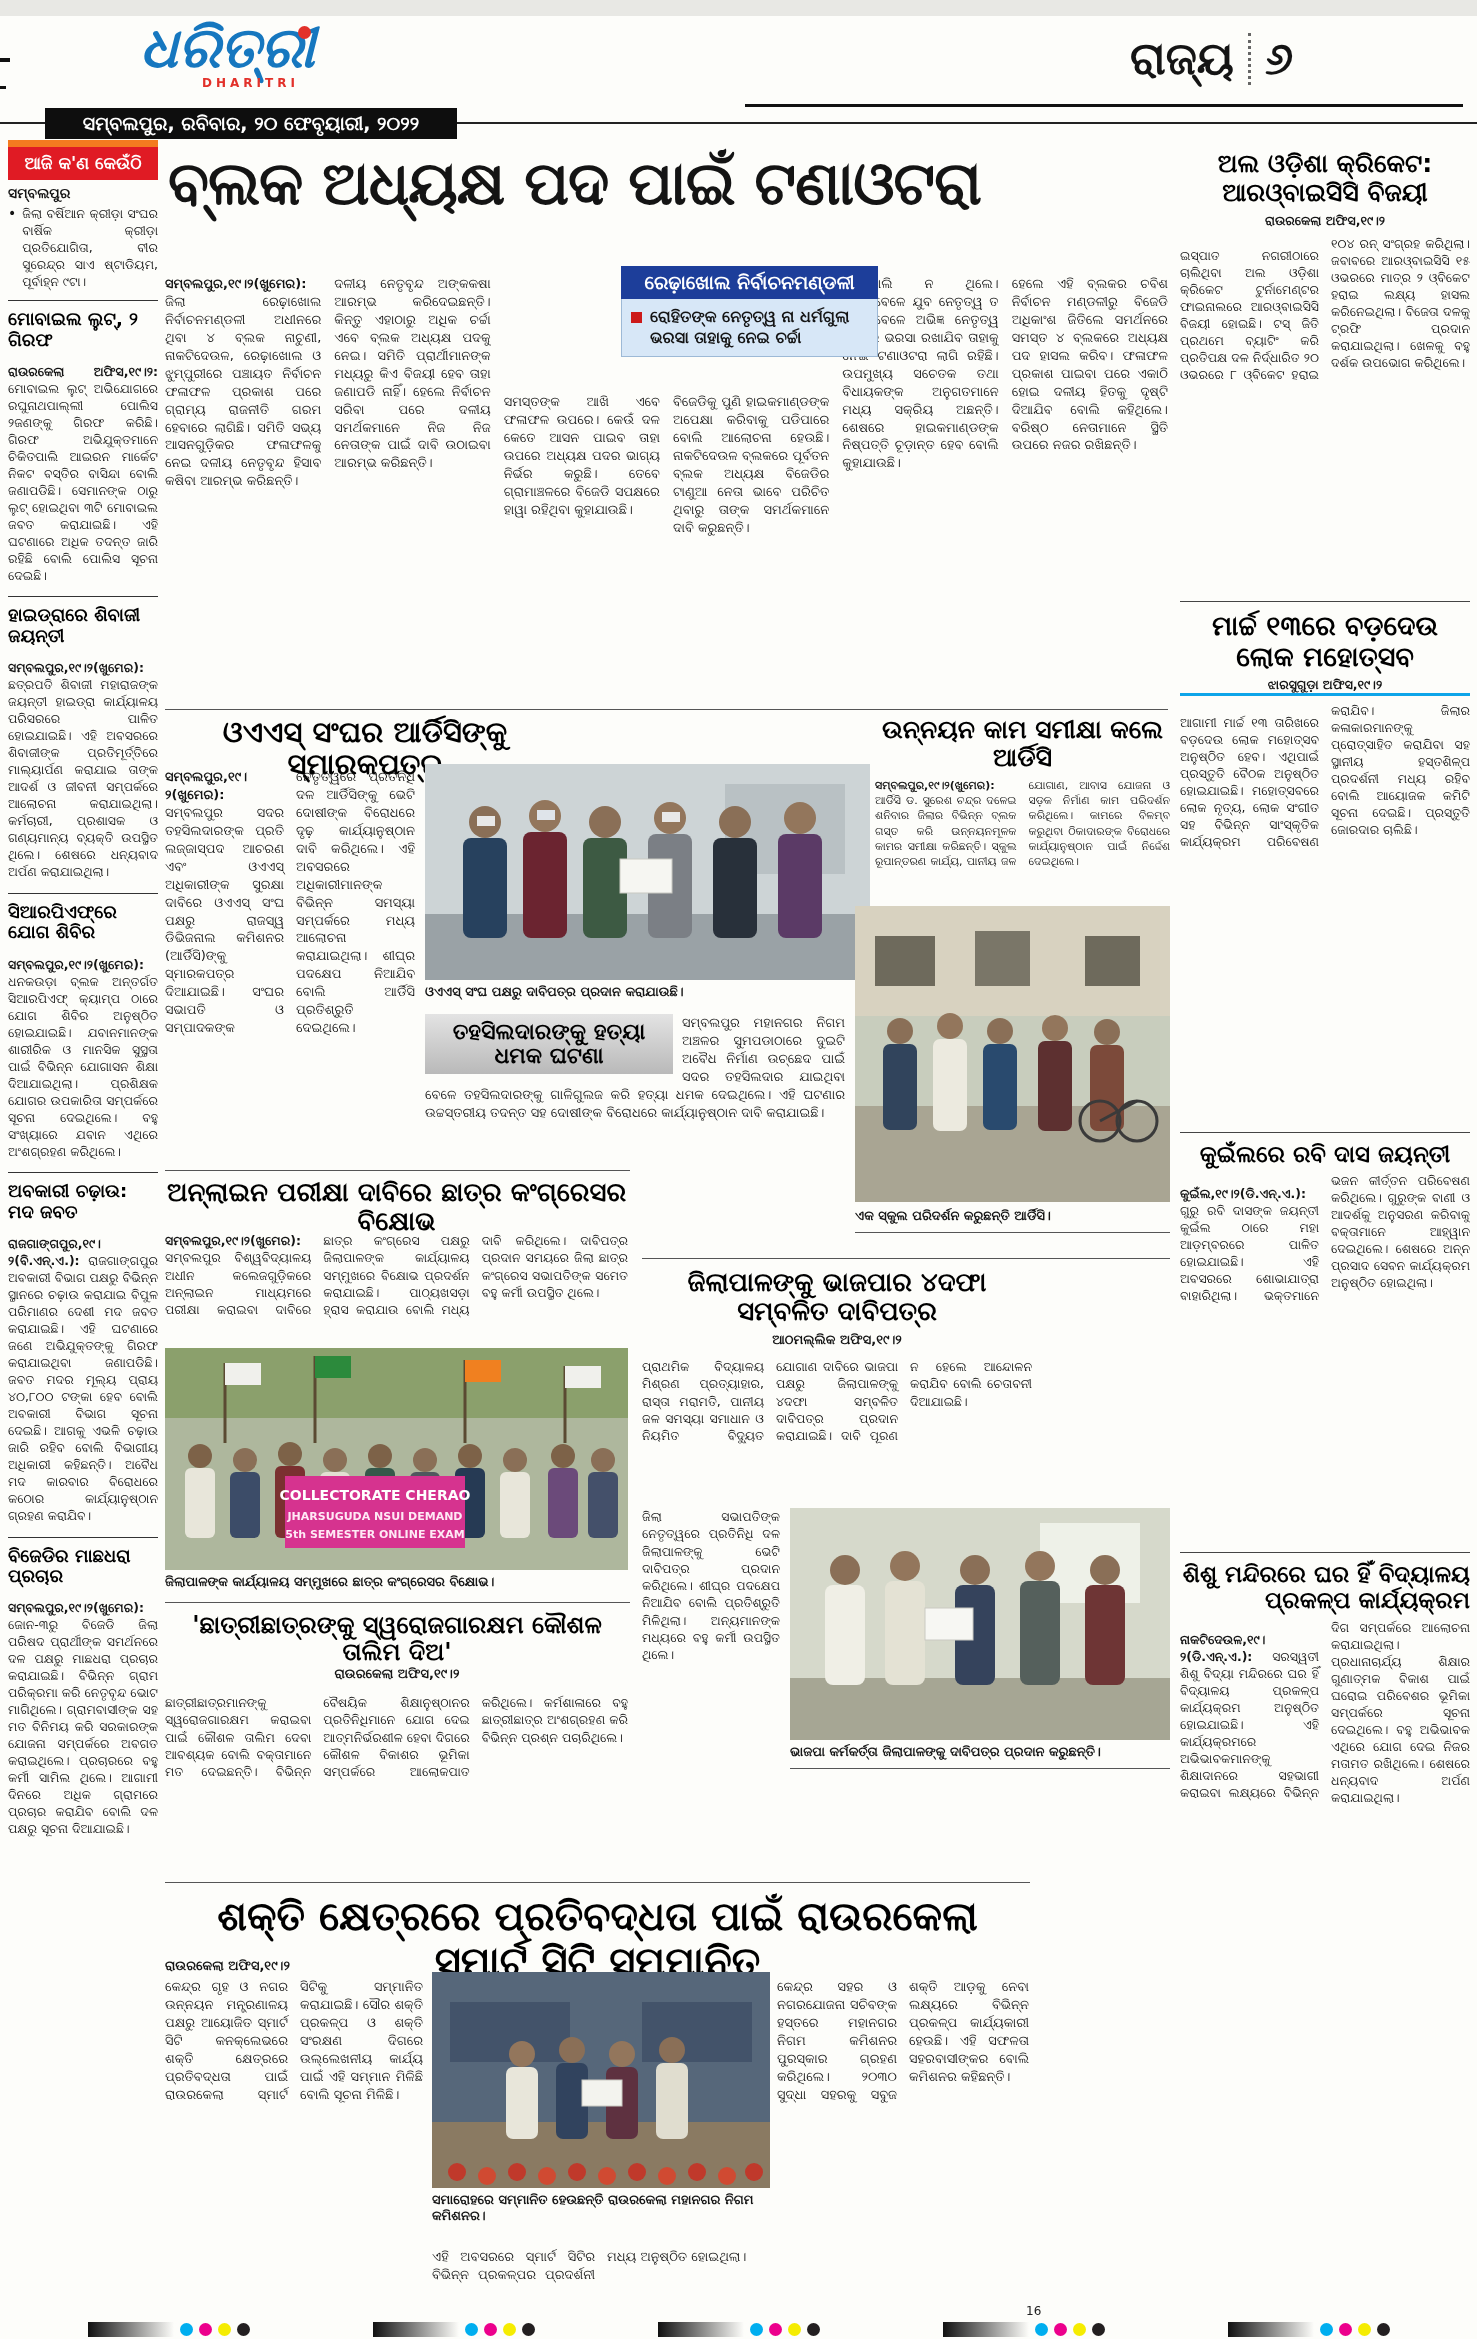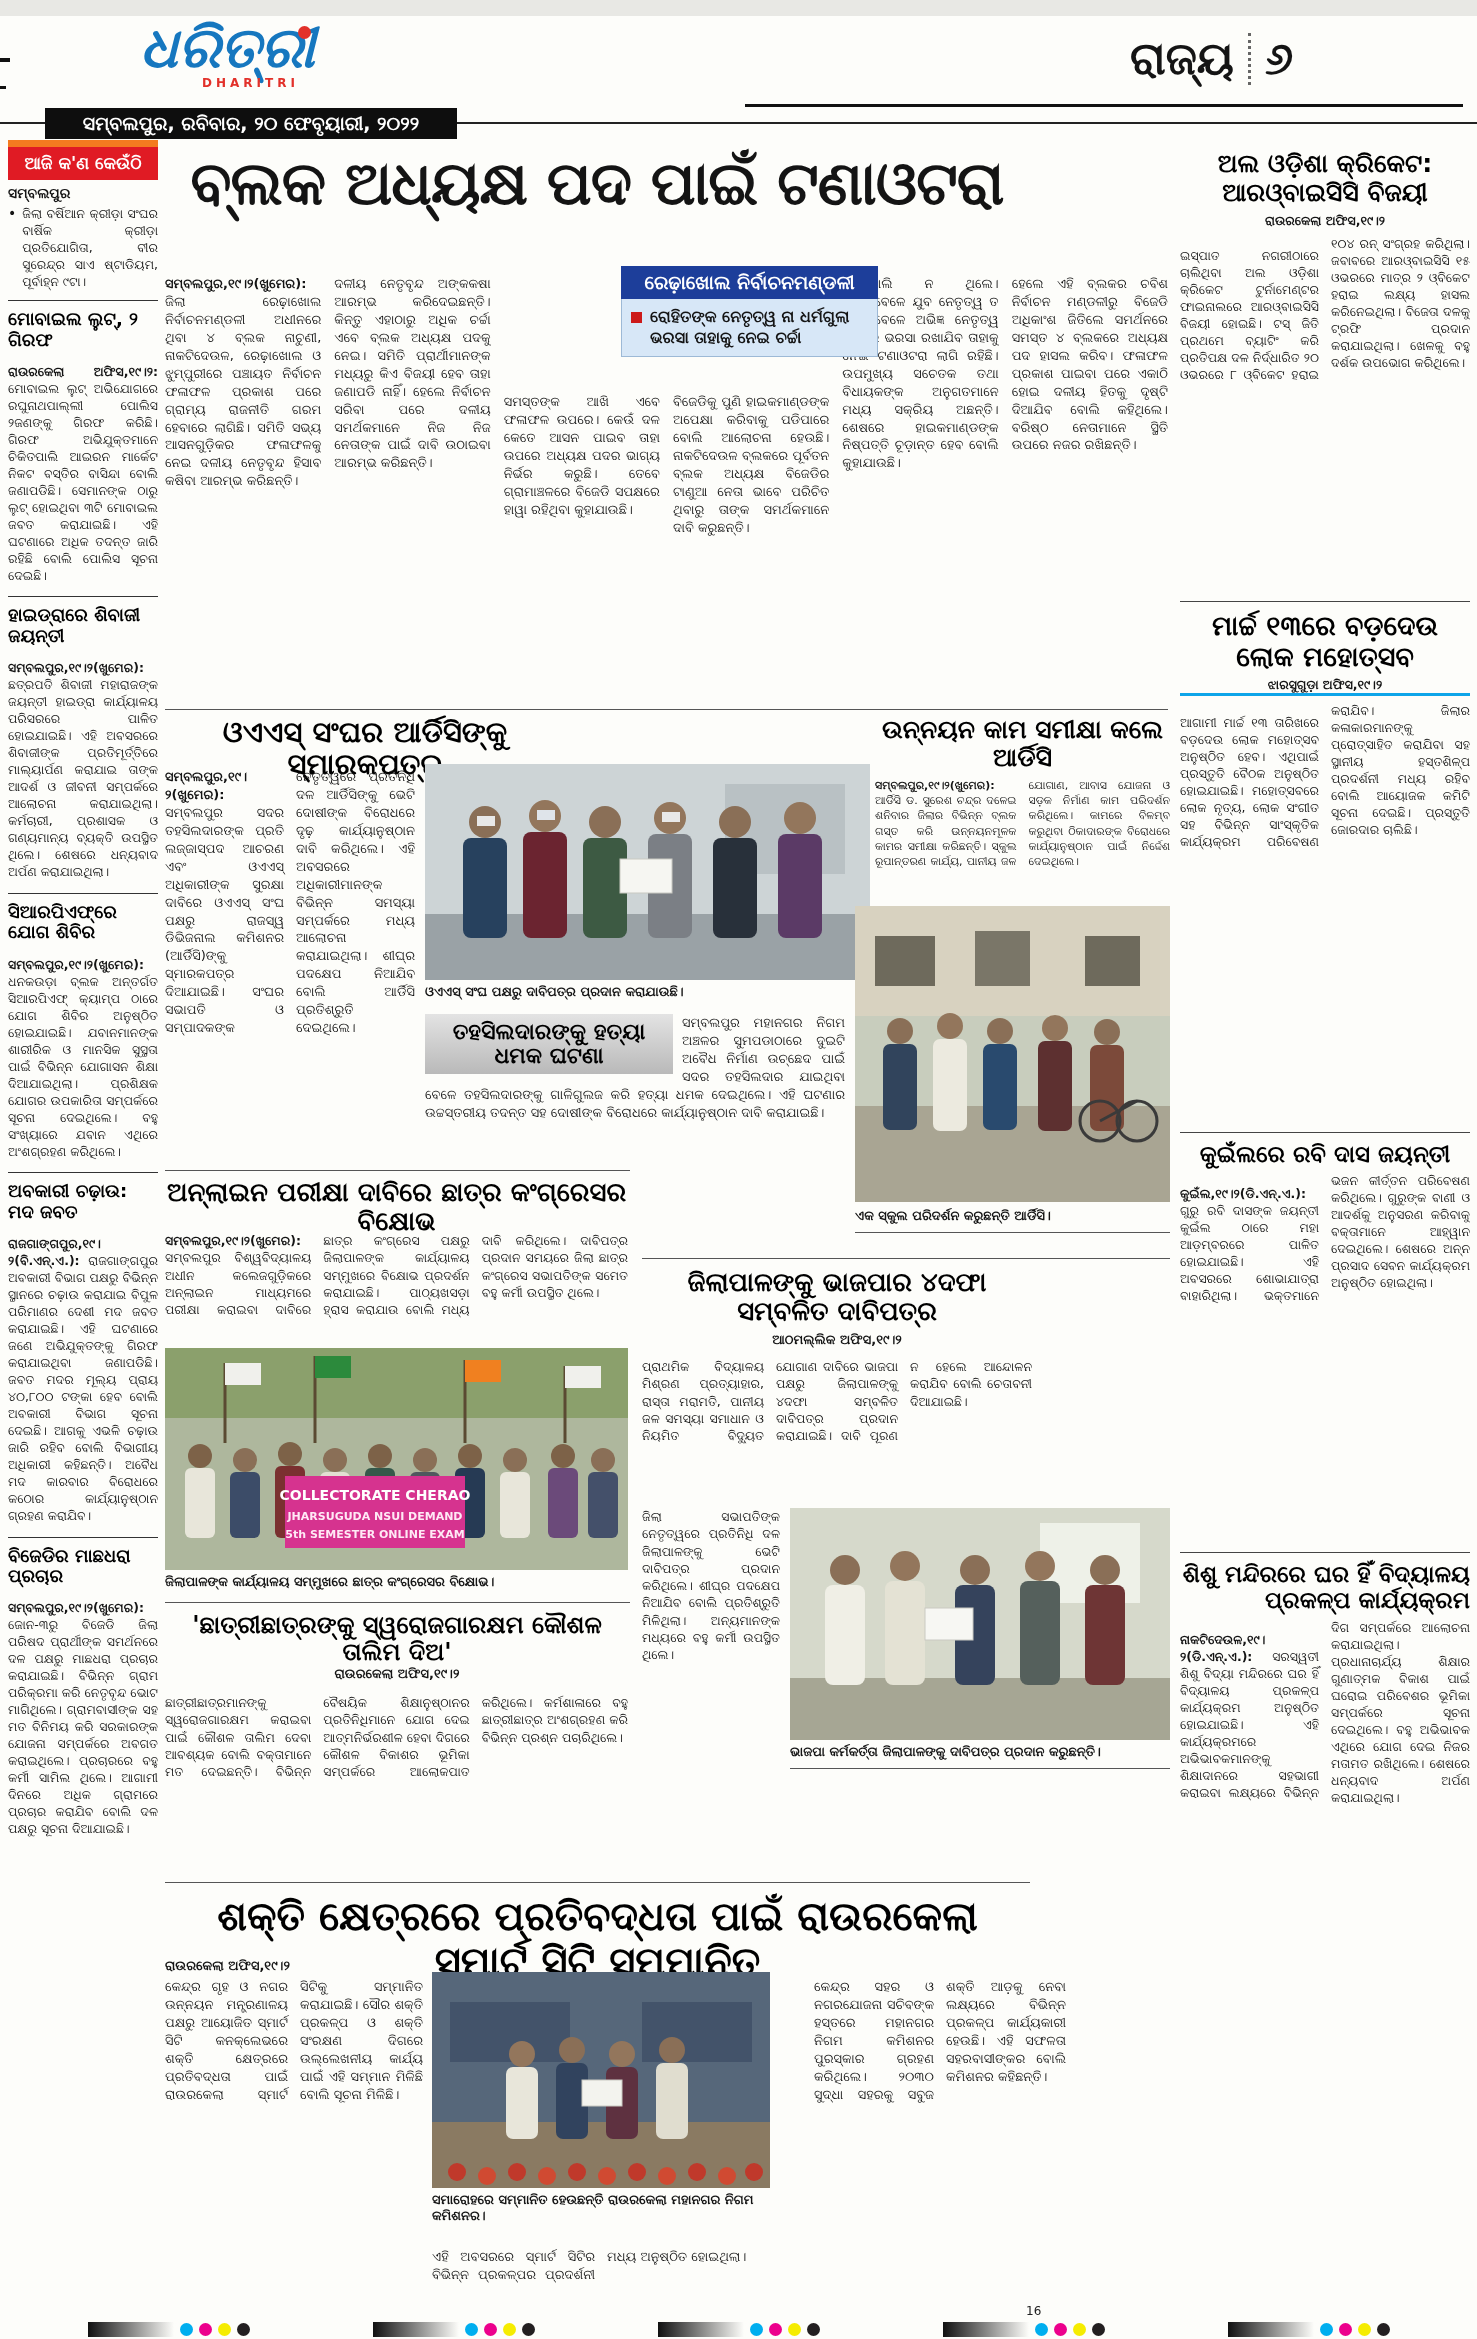--- a/index.html
+++ b/index.html
@@ -2,21 +2,21 @@
 <html lang="or"><head>
 <meta charset="utf-8">
 <style>
   html,body{margin:0;padding:0;background:#e8e8e4;}
   #page{position:relative;width:1477px;height:2339px;margin:16px auto;background:#fdfdfa;
         font-family:"DejaVu Sans","Liberation Sans",sans-serif;color:#141414;overflow:hidden;}
   .abs{position:absolute;}
   .body-text{font-size:13px;line-height:1.38;text-align:justify;overflow:hidden;}
   .body-text p{margin:0;}
   .dateline{font-weight:bold;}
-  .center{text-align:center;}
+  .center{}
   .caption{font-size:13px;font-weight:bold;line-height:1.25;}
   .hr{background:#555;height:1px;}
   
   #logo-odia{font-size:56px;font-weight:bold;font-style:italic;color:#1677bf;line-height:1;}
   #logo-latin{font-size:12px;font-weight:bold;letter-spacing:4px;color:#e2312a;margin-left:62px;}
   #logo-dot{position:absolute;left:158px;top:6px;width:13px;height:13px;border-radius:50%;background:#e2312a;}
   #date-bar{background:#0e0e0e;color:#fff;font-weight:bold;font-size:19px;line-height:31px;text-align:center;z-index:3;}
   #section-block{display:flex;align-items:center;gap:14px;}
   #section-label{font-size:45px;font-weight:800;}
   #section-divider{border-left:3px dotted #666;height:52px;}
@@ -364,21 +364,21 @@
         <circle cx="265" cy="200" r="9" fill="#c0392b"></circle>
           <circle cx="295" cy="204" r="9" fill="#d04a32"></circle>
         <circle cx="322" cy="200" r="9" fill="#c0392b"></circle>
       </g>
     </svg>
   </div>
   <div class="abs caption" style="left:432px;top:2176px;width:338px;">ସମାରୋହରେ ସମ୍ମାନିତ ହେଉଛନ୍ତି ରାଉରକେଲା ମହାନଗର ନିଗମ କମିଶନର।</div>
   <div class="abs body-text cols2" style="left:432px;top:2232px;width:338px;height:64px;">
     <p>ଏହି ଅବସରରେ ସ୍ମାର୍ଟ ସିଟିର ବିଭିନ୍ନ ପ୍ରକଳ୍ପର ପ୍ରଦର୍ଶନୀ ମଧ୍ୟ ଅନୁଷ୍ଠିତ ହୋଇଥିଲା।</p>
   </div>
-  <div class="abs body-text cols2" style="left:814px;top:1962px;width:252px;height:336px;">
+  <div class="abs body-text cols2" style="left:777px;top:1962px;width:252px;height:336px;">
     <p>କେନ୍ଦ୍ର ସହର ଓ ନଗରଯୋଜନା ସଚିବଙ୍କ ହସ୍ତରେ ମହାନଗର ନିଗମ କମିଶନର ପୁରସ୍କାର ଗ୍ରହଣ କରିଥିଲେ। ୨୦୩୦ ସୁଦ୍ଧା ସହରକୁ ସବୁଜ ଶକ୍ତି ଆଡ଼କୁ ନେବା ଲକ୍ଷ୍ୟରେ ବିଭିନ୍ନ ପ୍ରକଳ୍ପ କାର୍ଯ୍ୟକାରୀ ହେଉଛି। ଏହି ସଫଳତା ସହରବାସୀଙ୍କର ବୋଲି କମିଶନର କହିଛନ୍ତି।</p>
   </div>
 
   <div class="abs" id="right-rail" style="left:1180px;top:126px;width:290px;height:2174px;">
 
     <div class="rr-art">
       <div class="rr-head" style="font-size:25px;">ଅଲ ଓଡ଼ିଶା କ୍ରିକେଟ: ଆରଓ୍ବାଇସିସି ବିଜୟୀ</div>
       <div class="rr-date">ରାଉରକେଲା ଅଫିସ,୧୯।୨</div>
       <div class="rr-body cols2" style="height:356px;">
         <p>ଇସ୍ପାତ ନଗରୀଠାରେ ଚାଲିଥିବା ଅଲ ଓଡ଼ିଶା କ୍ରିକେଟ ଟୁର୍ନାମେଣ୍ଟର ଫାଇନାଲରେ ଆରଓ୍ବାଇସିସି ବିଜୟୀ ହୋଇଛି। ଟସ୍ ଜିତି ପ୍ରଥମେ ବ୍ୟାଟିଂ କରି ପ୍ରତିପକ୍ଷ ଦଳ ନିର୍ଦ୍ଧାରିତ ୨୦ ଓଭରରେ ୮ ଓ୍ବିକେଟ ହରାଇ ୧୦୪ ରନ୍ ସଂଗ୍ରହ କରିଥିଲା। ଜବାବରେ ଆରଓ୍ବାଇସିସି ୧୫ ଓଭରରେ ମାତ୍ର ୨ ଓ୍ବିକେଟ ହରାଇ ଲକ୍ଷ୍ୟ ହାସଲ କରିନେଇଥିଲା। ବିଜେତା ଦଳକୁ ଟ୍ରଫି ପ୍ରଦାନ କରାଯାଇଥିଲା। ଖେଳକୁ ବହୁ ଦର୍ଶକ ଉପଭୋଗ କରିଥିଲେ।</p>

